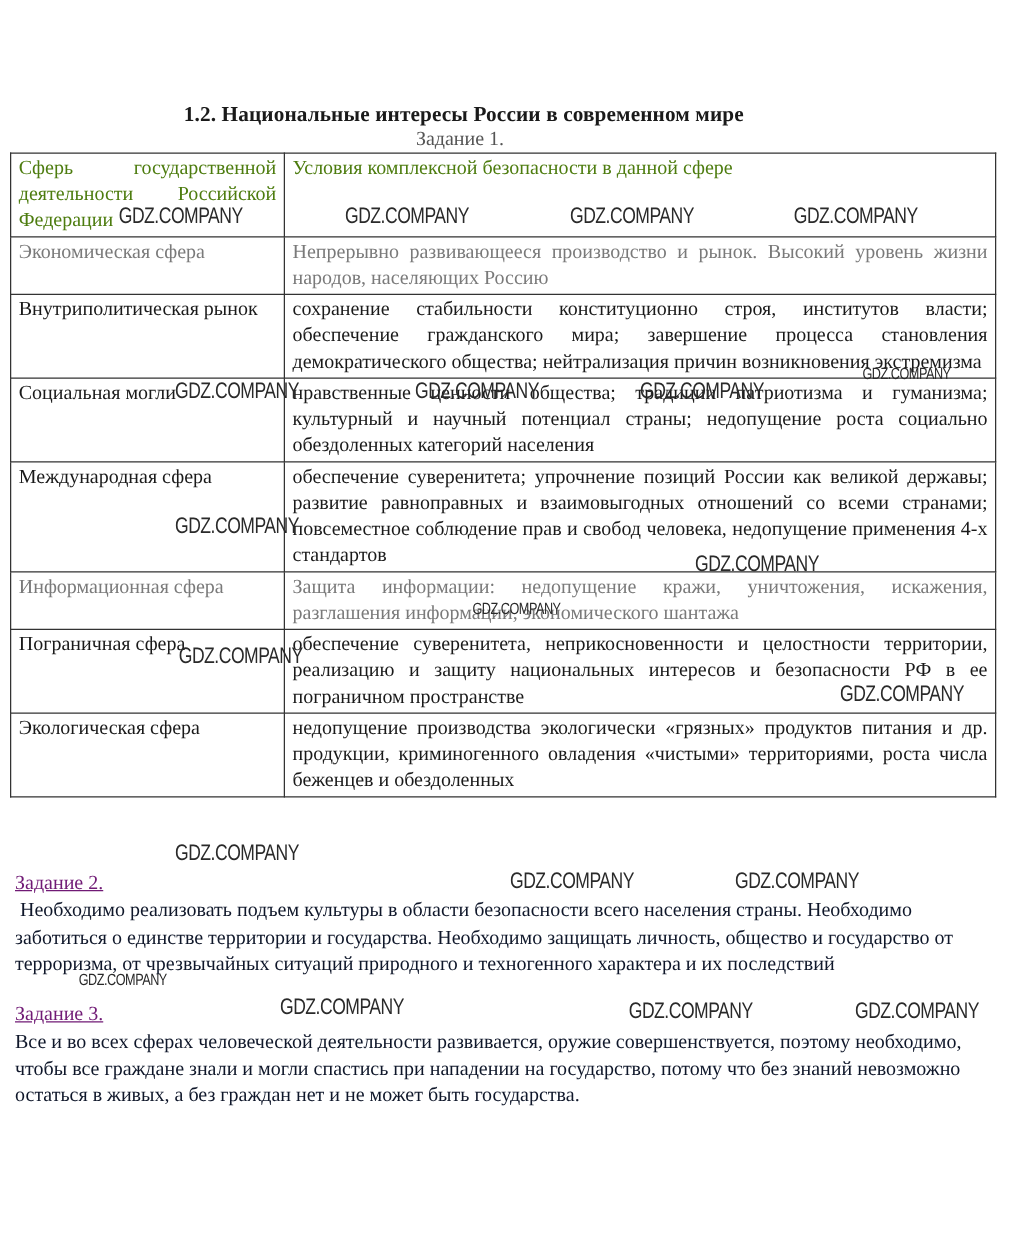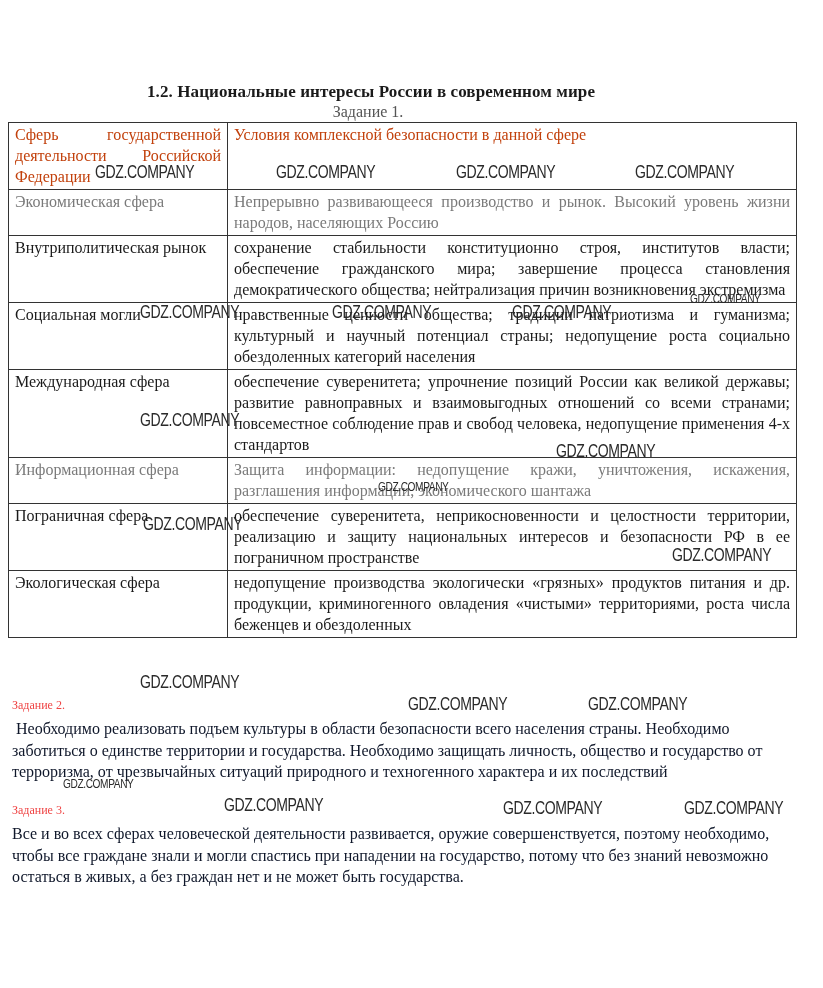--- a/index.html
+++ b/index.html
@@ -47,31 +47,32 @@
     table.sec-table td {
       border: 1px solid #333;
       vertical-align: top;
       padding: 1px 6px 2px 6px;
       text-align: justify;
     }
     table.sec-table td.col-sphere {
       width: 206px;
     }
     table.sec-table tr.header-row td {
-      color: #c2410c;
+      color: #4d7c0f;
       height: 60px;
     }
     table.sec-table tr.faded td {
       color: #7a7a7a;
     }
     .task-label {
       position: absolute;
       left: 12px;
-      font-size: 12px;
-      color: #ef4444;
+      font-size: 16px;
+      color: #701a75;
+      text-decoration: underline;
     }
     .task-text {
       position: absolute;
       left: 12px;
       width: 790px;
       font-size: 16px;
       line-height: 21.5px;
       color: #0f172a;
     }
     .watermark {

